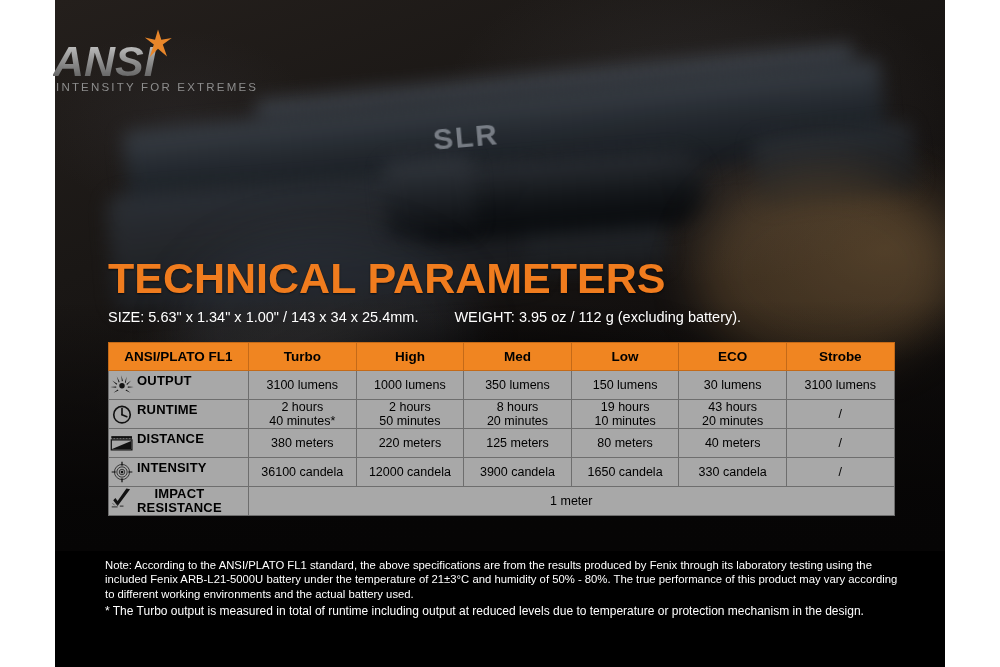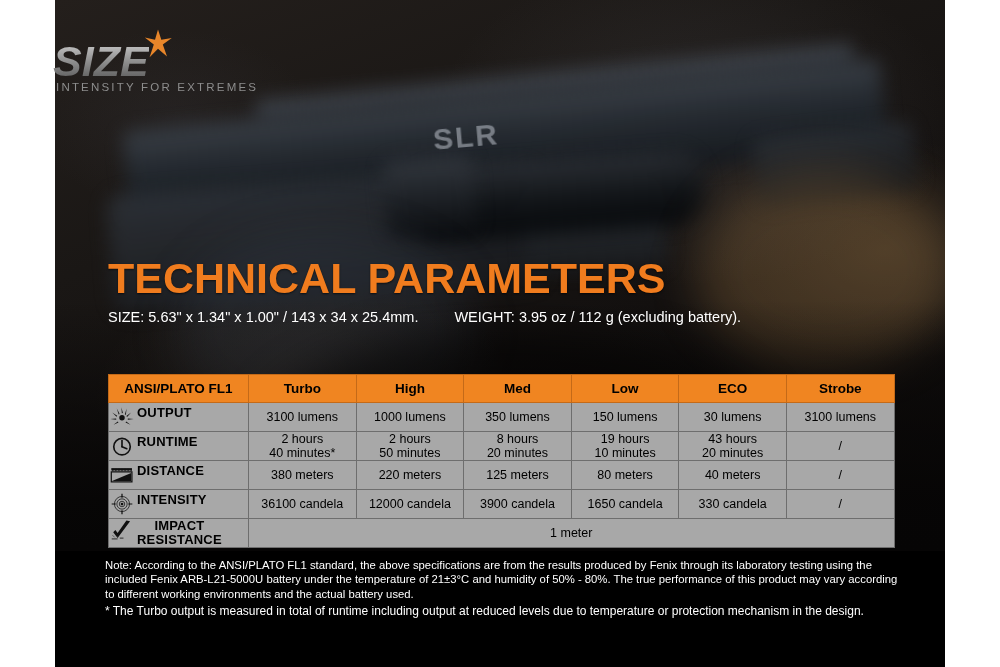--- a/index.html
+++ b/index.html
@@ -103,21 +103,21 @@
   }
   #subline{
     position:absolute;left:108px;top:309px;width:800px;
     font-size:14.5px;color:#ffffff;white-space:nowrap;
   }
   #subline .gap{display:inline-block;width:36px;}
 
   
   #spec-table{
     position:absolute;left:108px;top:342px;width:786px;
-    border-collapse:collapse;table-layout:fixed;margin-top:32px;
+    border-collapse:collapse;table-layout:fixed;
   }
   #spec-table col.c0{width:140px;}
   #spec-table col.cx{width:107.6px;}
   #spec-table th,#spec-table td{
     border:1px solid #6e6e6e;
     padding:0;margin:0;
     text-align:center;vertical-align:middle;
     color:#000000;
   }
   #spec-table thead th{
@@ -166,21 +166,21 @@
       <div class="blob" id="glow-warm"></div>
       <div class="blob" id="glow-cool"></div>
       <div class="blob" id="glow-dark"></div>
       <div id="photo-fade"></div>
     </div>
 
     <div id="black-band"></div>
   </div>
 
   <div id="logo">
-    <div id="logo-word">SIZE</div>
+    <div id="logo-word">ANSI</div>
     <svg id="logo-star" viewBox="0 0 100 100">
       <path d="M50 2 L61 36 L96 30 L66 52 L80 92 L50 66 L22 94 L36 52 L6 28 L40 36 Z" fill="#e8862a"></path>
     </svg>
     <div id="logo-tag">INTENSITY FOR EXTREMES</div>
   </div>
 
   <div id="title">TECHNICAL PARAMETERS</div>
   <div id="subline">
     <span>SIZE: 5.63" x 1.34" x 1.00" / 143 x 34 x 25.4mm.</span><span class="gap"></span><span>WEIGHT: 3.95 oz / 112 g (excluding battery).</span>
   </div>

